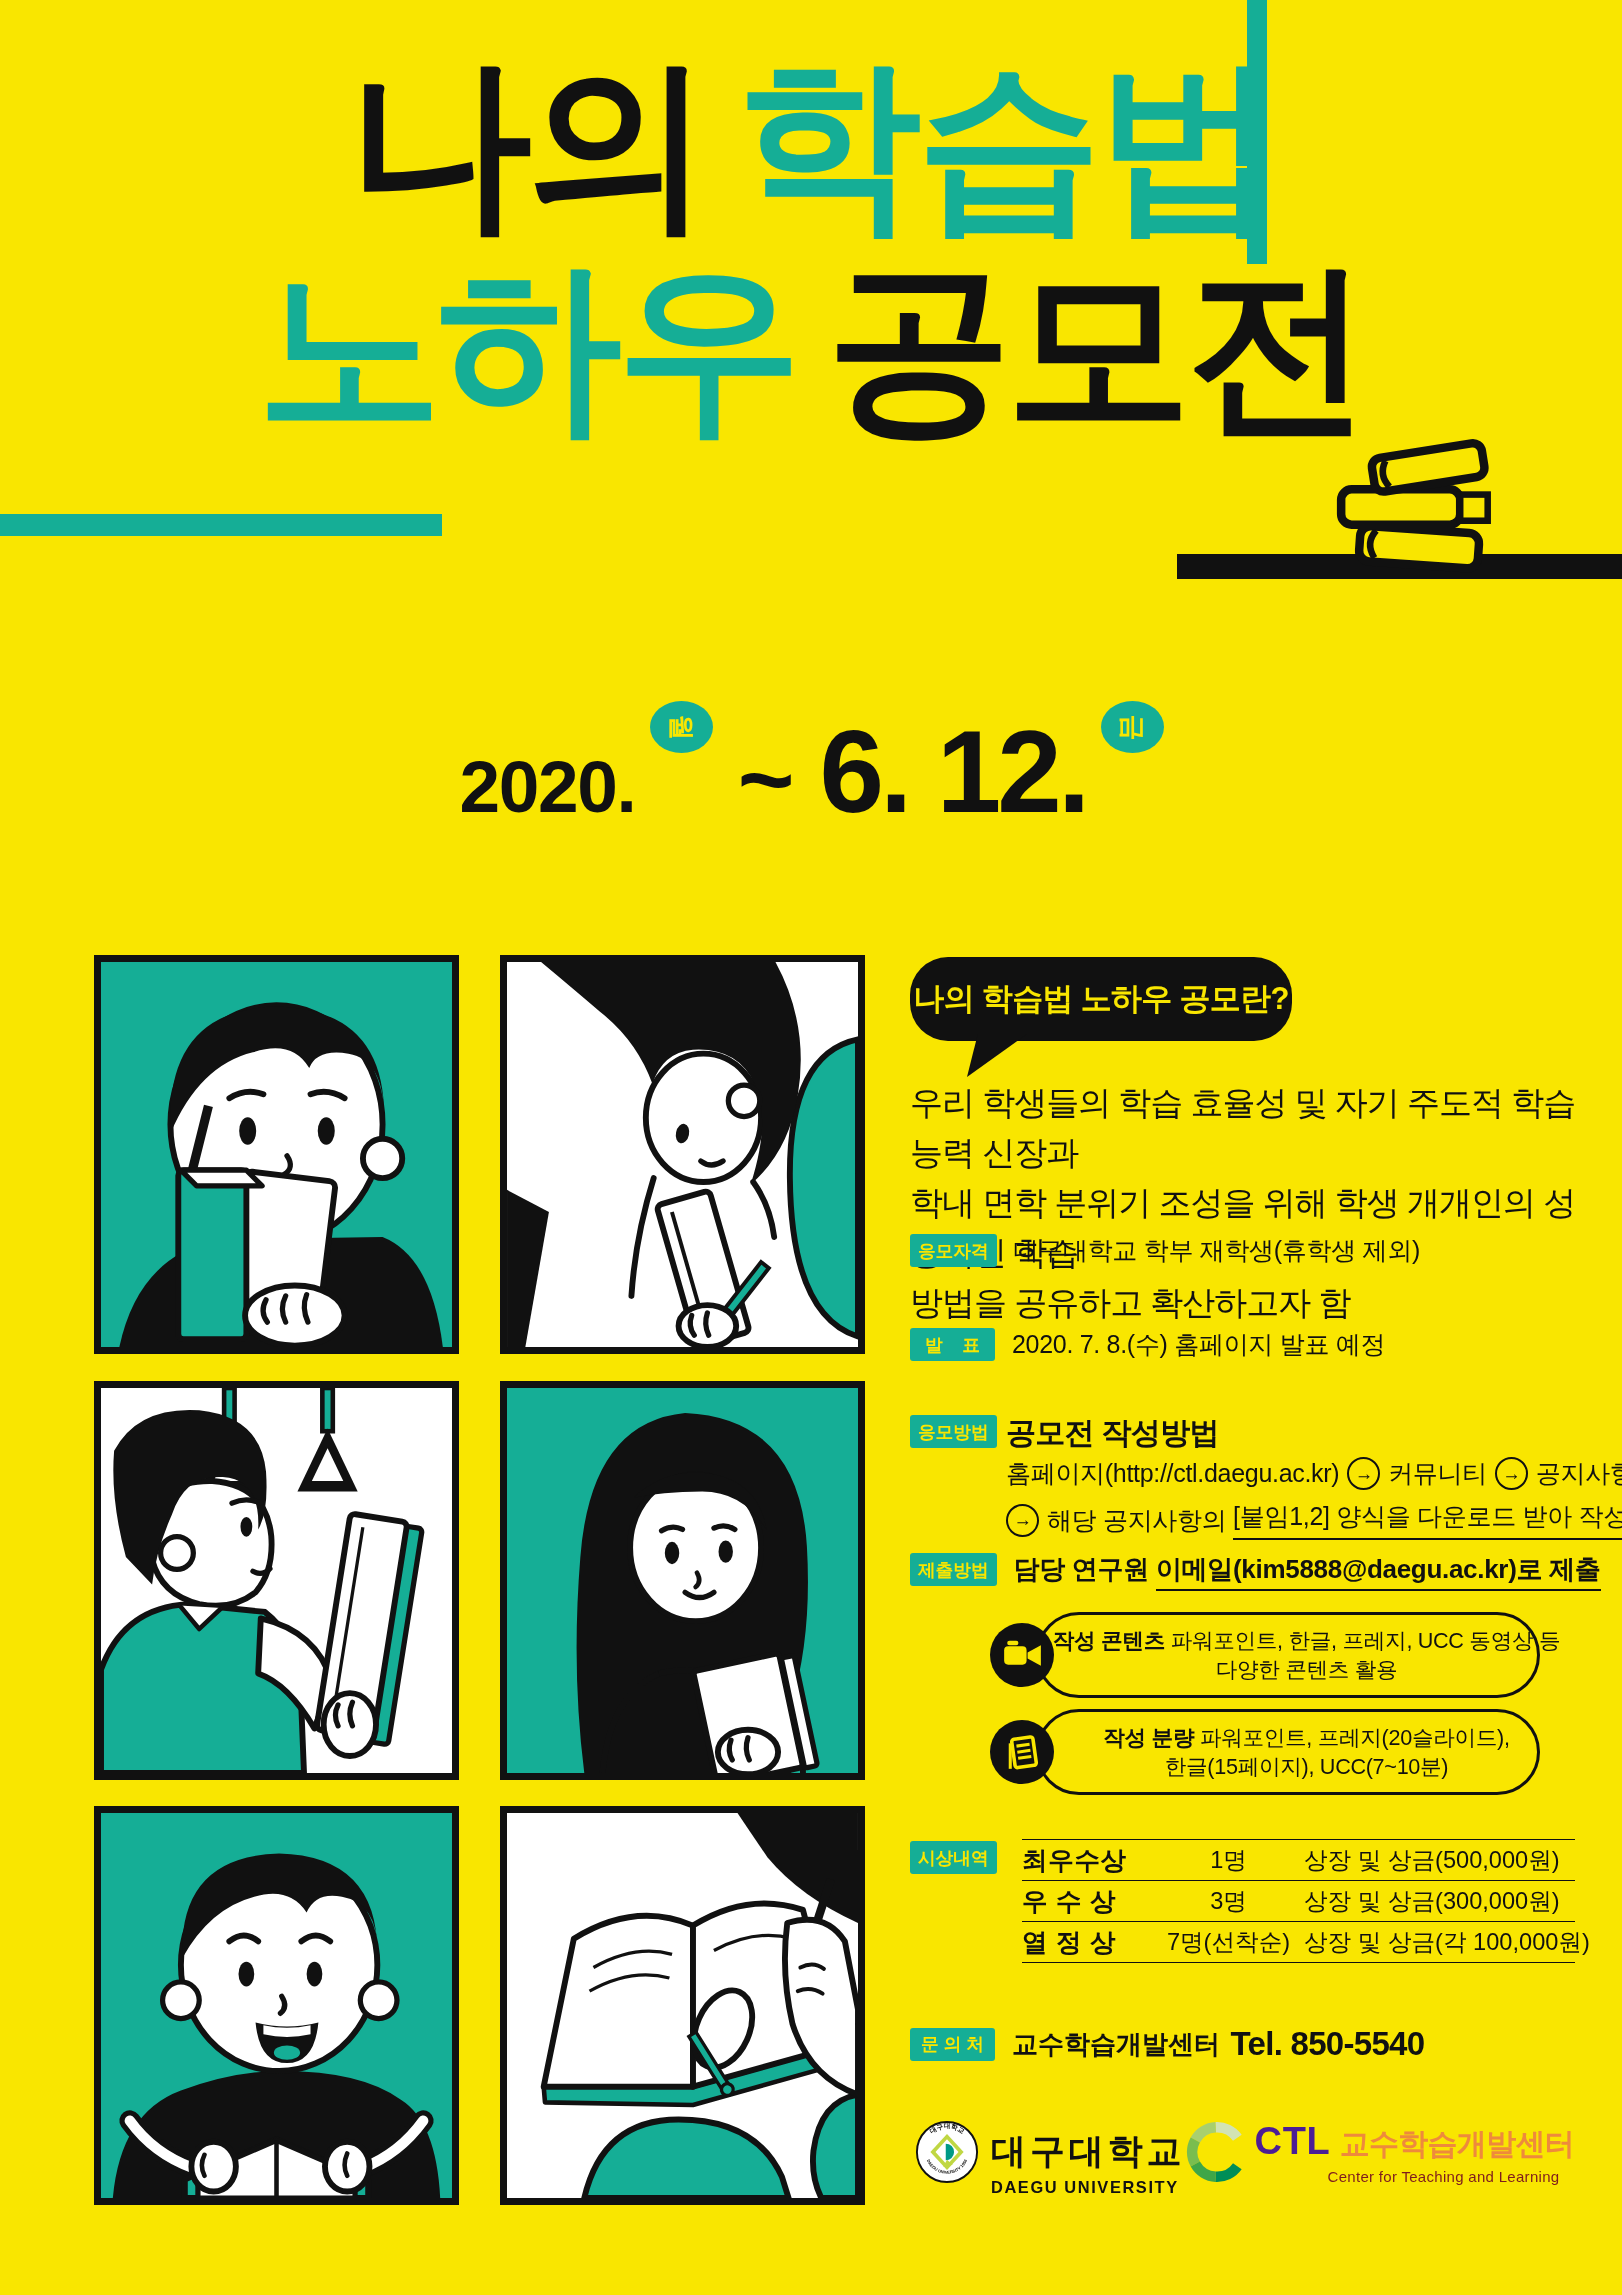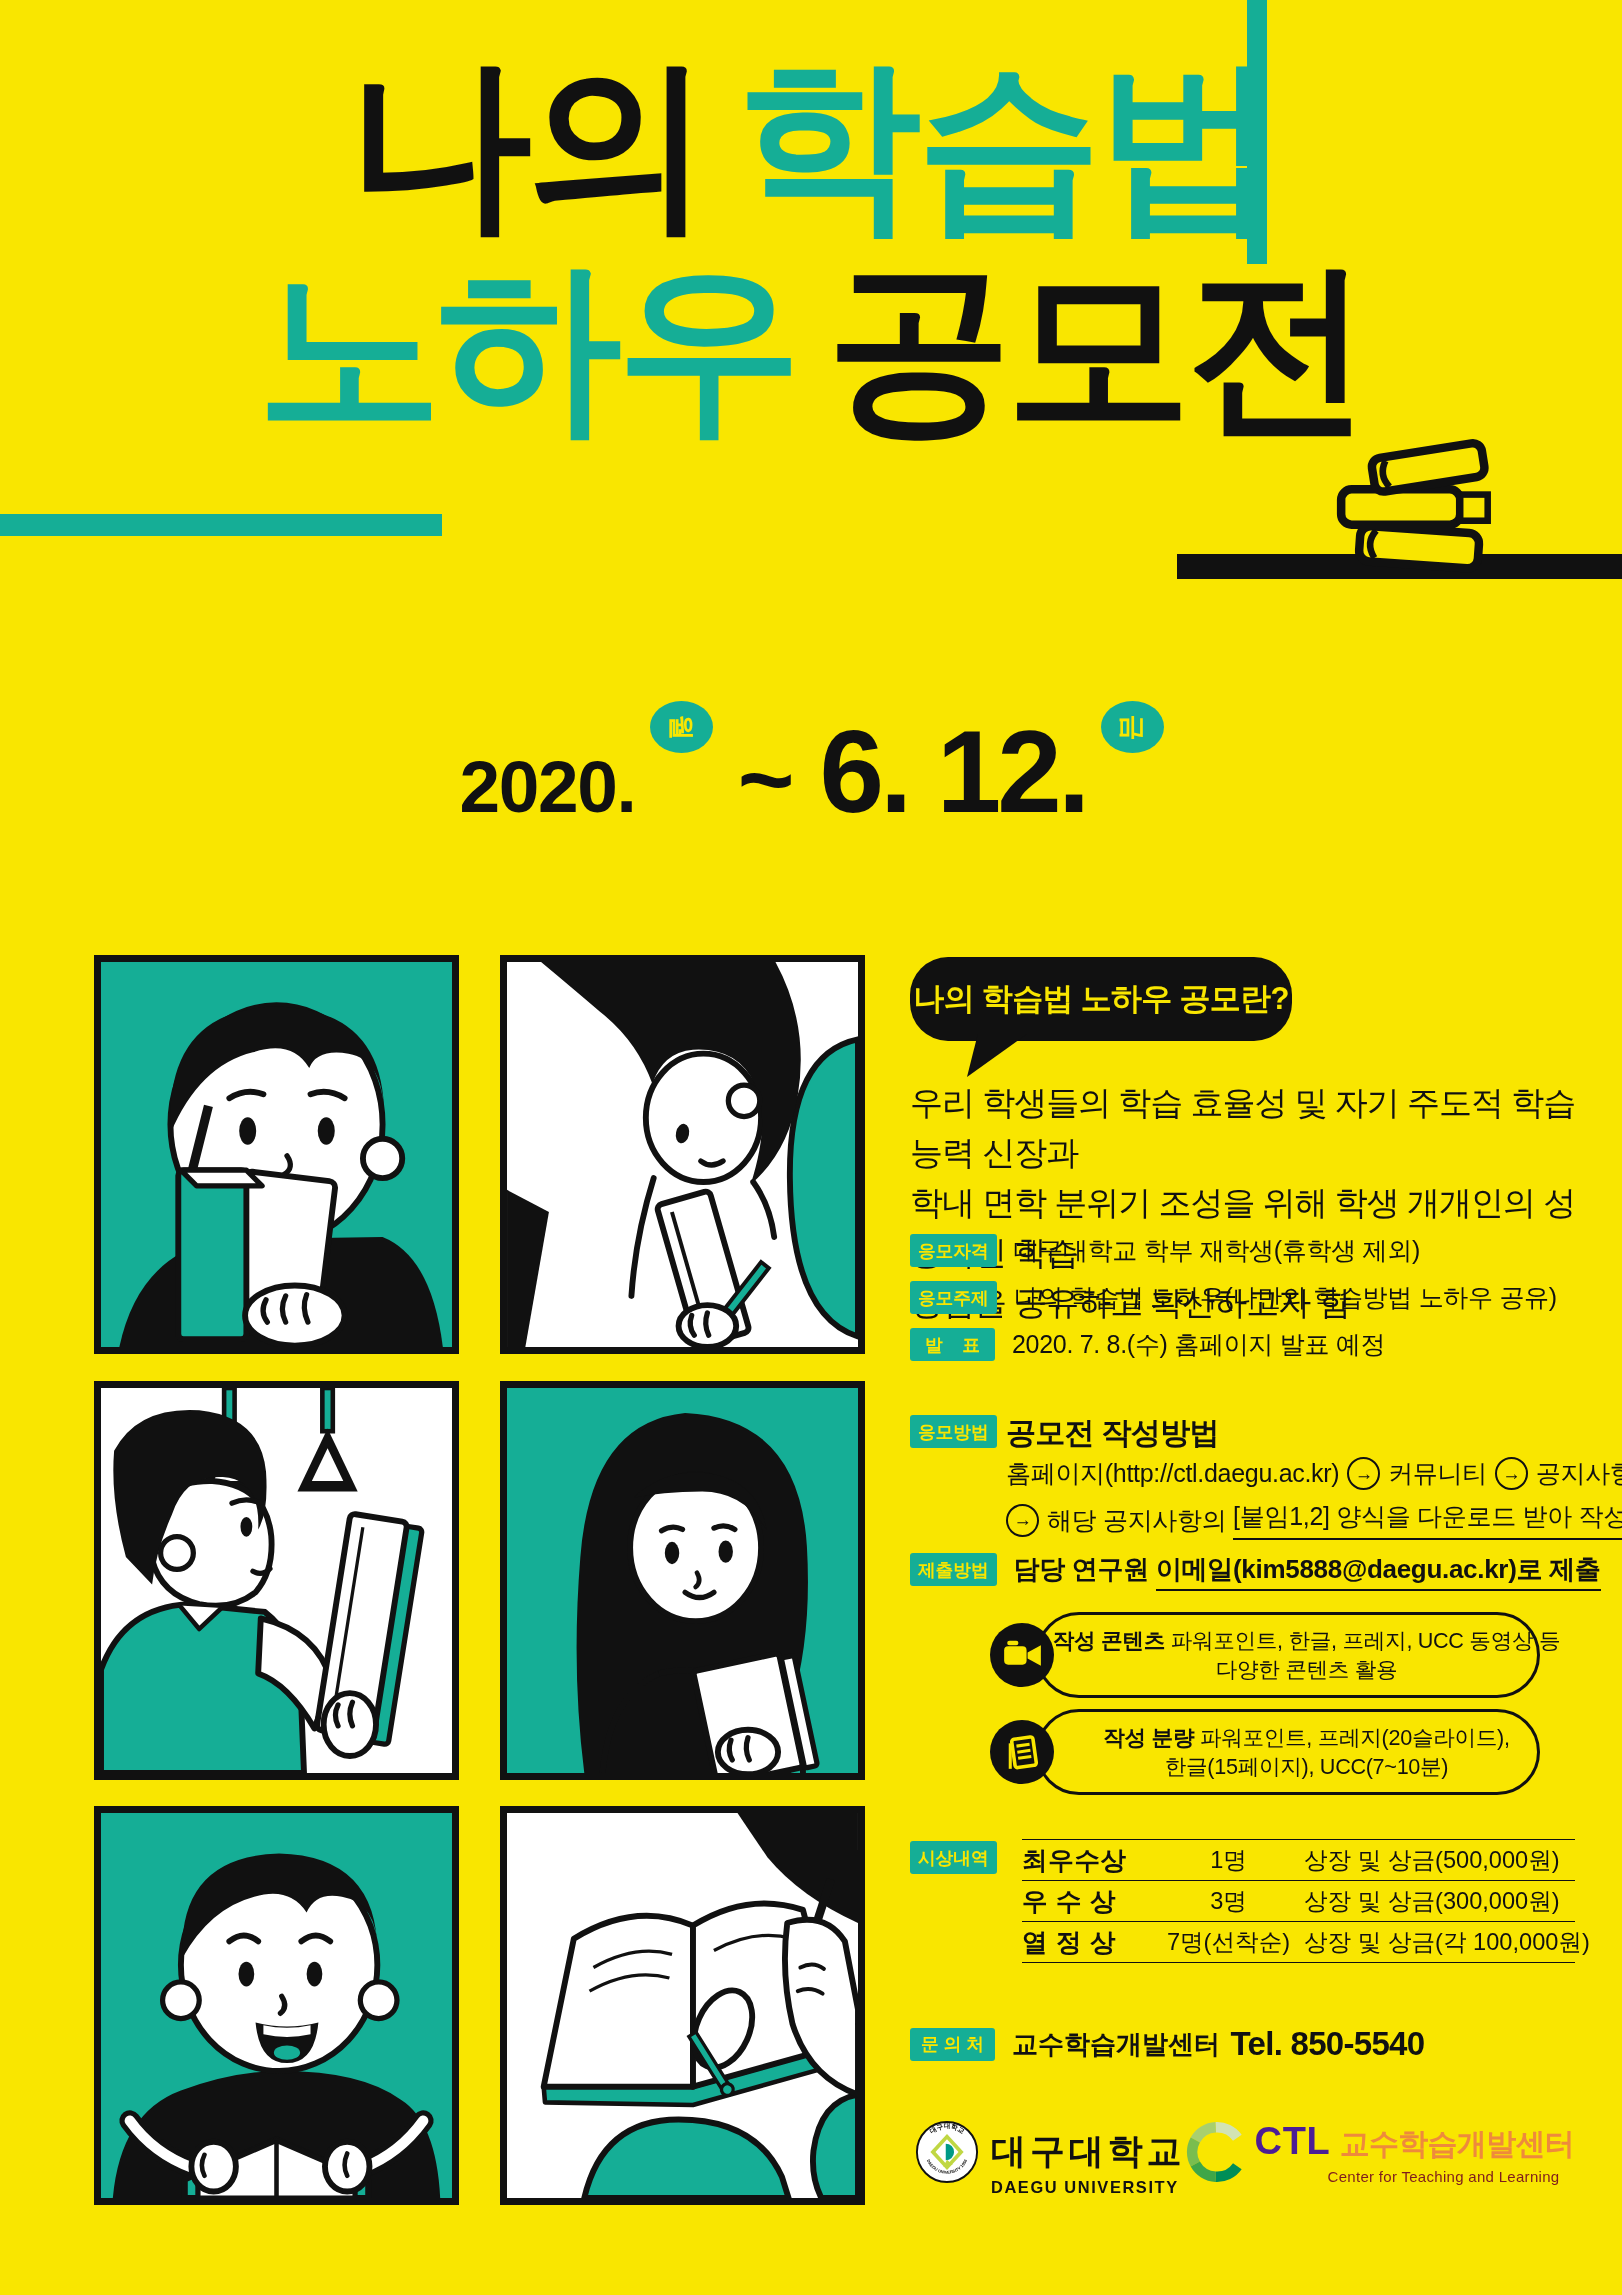--- a/index.html
+++ b/index.html
@@ -305,24 +305,20 @@
   <div class="about-text">
     <div>우리 학생들의 학습 효율성 및 자기 주도적 학습 능력 신장과</div>
     <div>학내 면학 분위기 조성을 위해 학생 개개인의 성공적인 학습</div>
     <div>방법을 공유하고 확산하고자 함</div>
   </div>
 
   <div class="info-row r1">
     <span class="badge">응모자격</span>
     <span class="txt">대구대학교 학부 재학생(휴학생 제외)</span>
   </div>
-  <div class="info-row r2">
-    <span class="badge">응모주제</span>
-    <span class="txt">나의 학습법 노하우(나만의 학습방법 노하우 공유)</span>
-  </div>
   <div class="info-row r3">
     <span class="badge">발    표</span>
     <span class="txt">2020. 7. 8.(수) 홈페이지 발표 예정</span>
   </div>
 
   <span class="badge m-badge">응모방법</span>
   <div class="m-title">공모전 작성방법</div>
   <div class="m-line m-l1">
     <span>홈페이지(http://ctl.daegu.ac.kr)</span>
     <span class="circ-arrow">→</span>

